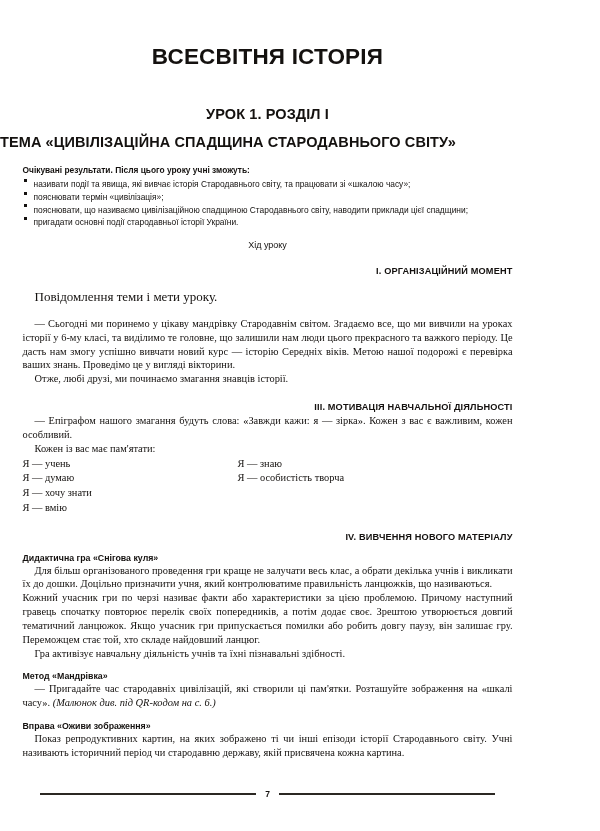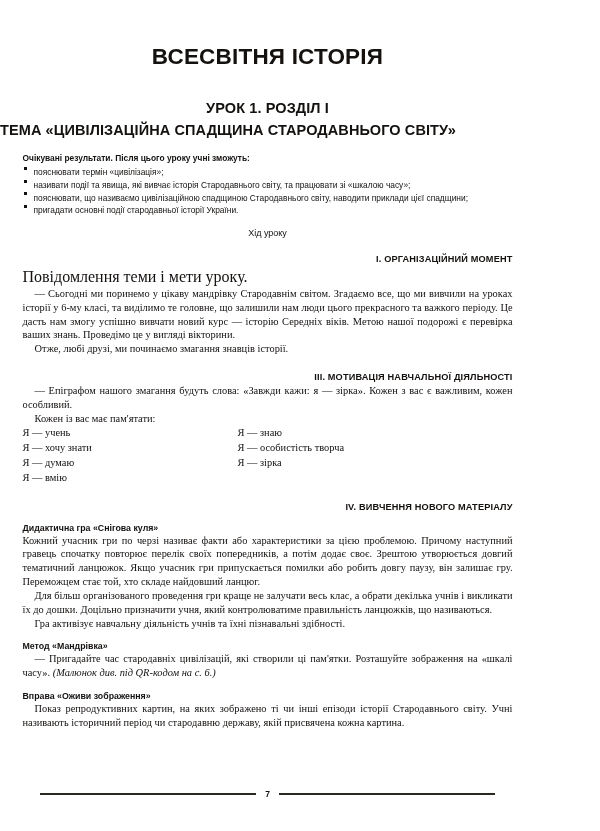--- a/index.html
+++ b/index.html
@@ -34,21 +34,21 @@
     letter-spacing: 0.2px;
     margin: 0;
     padding-top: 44px;
   }
   .lesson-line {
     text-align: center;
     font-family: "Liberation Sans", "DejaVu Sans", sans-serif;
     font-weight: bold;
     font-size: 14.5px;
     letter-spacing: 0.1px;
-    margin: 0;
+    margin: 6px;
     padding-top: 30px;
   }
   .theme-line {
     text-align: left;
     font-family: "Liberation Sans", "DejaVu Sans", sans-serif;
     font-weight: bold;
     font-size: 14.5px;
     letter-spacing: 0.1px;
     margin: 0;
     padding-top: 6px;
@@ -122,23 +122,23 @@
     text-justify: inter-word;
     margin: 0;
     text-indent: 12px;
     hyphens: auto;
     -webkit-hyphens: auto;
   }
   p.para.noindent { text-indent: 0; }
 
   .simple {
     font-family: "Liberation Serif", "DejaVu Serif", serif;
-    font-size: 16px;
+    font-size: 13px;
     line-height: 1.33;
-    margin: 0;
+    margin: 12px;
   }
 
   
   .ya-intro {
     font-family: "Liberation Serif", "DejaVu Serif", serif;
     font-size: 10.4px;
     line-height: 1.33;
     margin: 0;
     text-indent: 12px;
   }
@@ -192,25 +192,25 @@
 
   <div class="lesson-line">УРОК 1. РОЗДІЛ І</div>
   <div class="theme-line">ТЕМА «ЦИВІЛІЗАЦІЙНА СПАДЩИНА СТАРОДАВНЬОГО СВІТУ»</div>
 
   <div class="body-block">
 
     <div class="objectives-title">Очікувані результати. Після цього уроку учні зможуть:</div>
     <ul class="objectives">
       <li>
         <span class="bullet"></span>
+        <span>називати події та явища, які вивчає історія Стародавнього світу, та працювати зі «шкалою часу»;</span>
+      </li>
+      <li>
+        <span class="bullet"></span>
         <span>пояснювати термін «цивілізація»;</span>
-      </li>
-      <li>
-        <span class="bullet"></span>
-        <span>називати події та явища, які вивчає історія Стародавнього світу, та працювати зі «шкалою часу»;</span>
       </li>
       <li>
         <span class="bullet"></span>
         <span>пояснювати, що називаємо цивілізаційною спадщиною Стародавнього світу, наводити приклади цієї спадщини;</span>
       </li>
       <li>
         <span class="bullet"></span>
         <span>пригадати основні події стародавньої історії України.</span>
       </li>
     </ul>
@@ -223,36 +223,35 @@
     <p class="para">— Сьогодні ми поринемо у цікаву мандрівку Стародавнім світом. Згадаємо все, що ми вивчили на уроках історії у 6-му класі, та виділимо те головне, що залишили нам люди цього прекрасного та важкого періоду. Це дасть нам змогу успішно вивчати новий курс — історію Середніх віків. Метою нашої подорожі є перевірка ваших знань. Проведімо це у вигляді вікторини.</p>
     <p class="para">Отже, любі друзі, ми починаємо змагання знавців історії.</p>
 
     <div class="section-head">III. МОТИВАЦІЯ НАВЧАЛЬНОЇ ДІЯЛЬНОСТІ</div>
     <p class="para">— Епіграфом нашого змагання будуть слова: «Завжди кажи: я — зірка». Кожен з вас є важливим, кожен особливий.</p>
     <p class="ya-intro">Кожен із вас має пам'ятати:</p>
 
     <div class="ya-columns">
       <div class="ya-col left">
         <div>Я — учень</div>
+        <div>Я — думаю</div>
         <div>Я — хочу знати</div>
-        <div>Я — думаю</div>
         <div>Я — вмію</div>
       </div>
       <div class="ya-col right">
         <div>Я — знаю</div>
         <div>Я — особистість творча</div>
-        <div>Я — зірка</div>
       </div>
     </div>
 
     <div class="section-head">IV. ВИВЧЕННЯ НОВОГО МАТЕРІАЛУ</div>
 
     <div class="sub-head">Дидактична гра «Снігова куля»</div>
+    <p class="para">Для більш організованого проведення гри краще не залучати весь клас, а обрати декілька учнів і викликати їх до дошки. Доцільно призначити учня, який контролюватиме правильність ланцюжків, що називаються.</p>
     <p class="para noindent">Кожний учасник гри по черзі називає факти або характеристики за цією проблемою. Причому наступний гравець спочатку повторює перелік своїх попередників, а потім додає своє. Зрештою утворюється довгий тематичний ланцюжок. Якщо учасник гри припускається помилки або робить довгу паузу, він залишає гру. Переможцем стає той, хто складе найдовший ланцюг.</p>
-    <p class="para">Для більш організованого проведення гри краще не залучати весь клас, а обрати декілька учнів і викликати їх до дошки. Доцільно призначити учня, який контролюватиме правильність ланцюжків, що називаються.</p>
     <p class="para">Гра активізує навчальну діяльність учнів та їхні пізнавальні здібності.</p>
 
     <div class="sub-head">Метод «Мандрівка»</div>
     <p class="para"><span>— Пригадайте час стародавніх цивілізацій, які створили ці пам'ятки. Розташуйте зображення на «шкалі часу». </span><span class="note-italic">(Малюнок див. під QR-кодом на с. 6.)</span></p>
 
     <div class="sub-head">Вправа «Оживи зображення»</div>
     <p class="para">Показ репродуктивних картин, на яких зображено ті чи інші епізоди історії Стародавнього світу. Учні називають історичний період чи стародавню державу, якій присвячена кожна картина.</p>
 
   </div>
 

